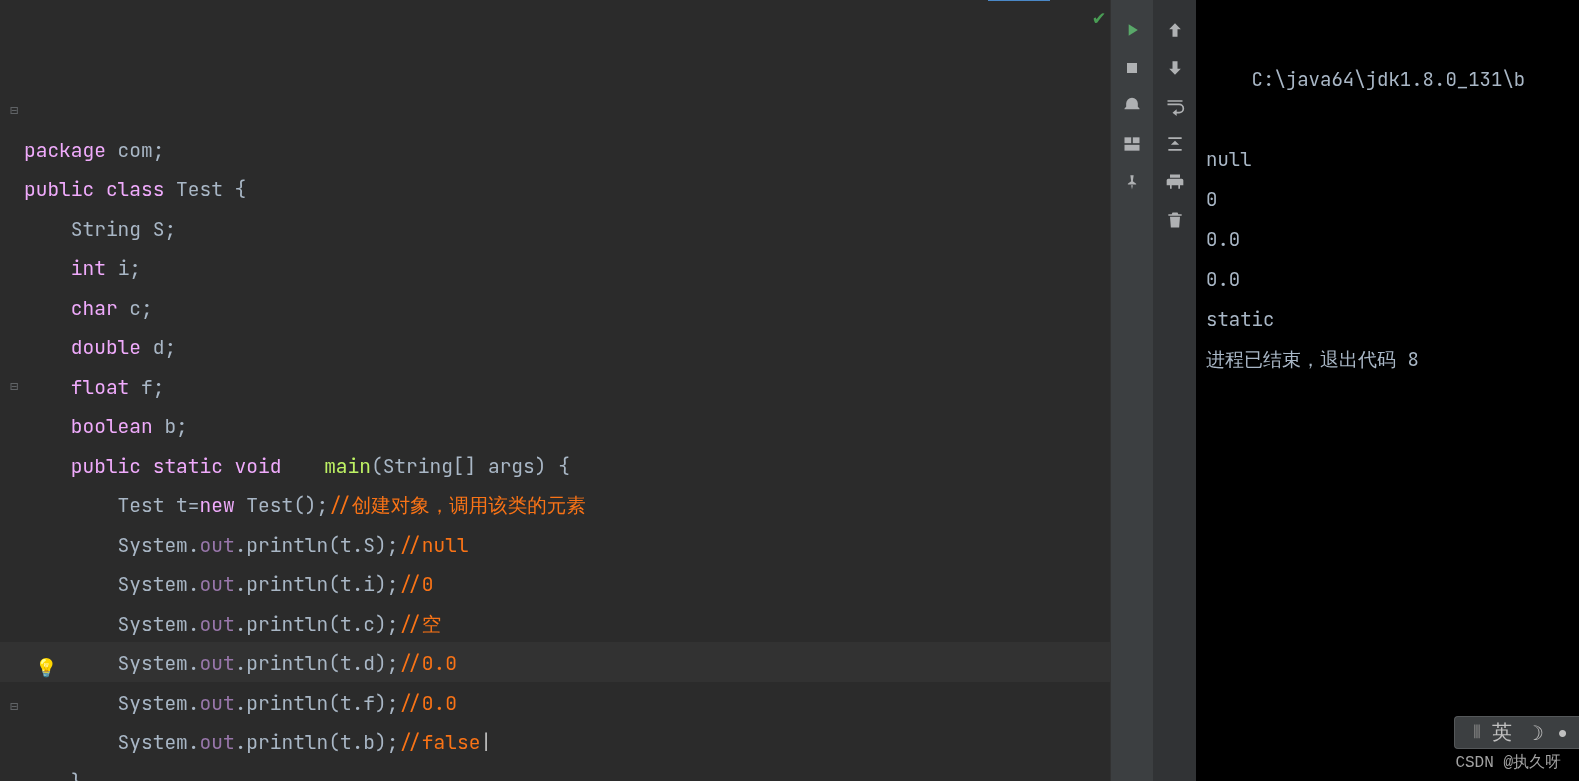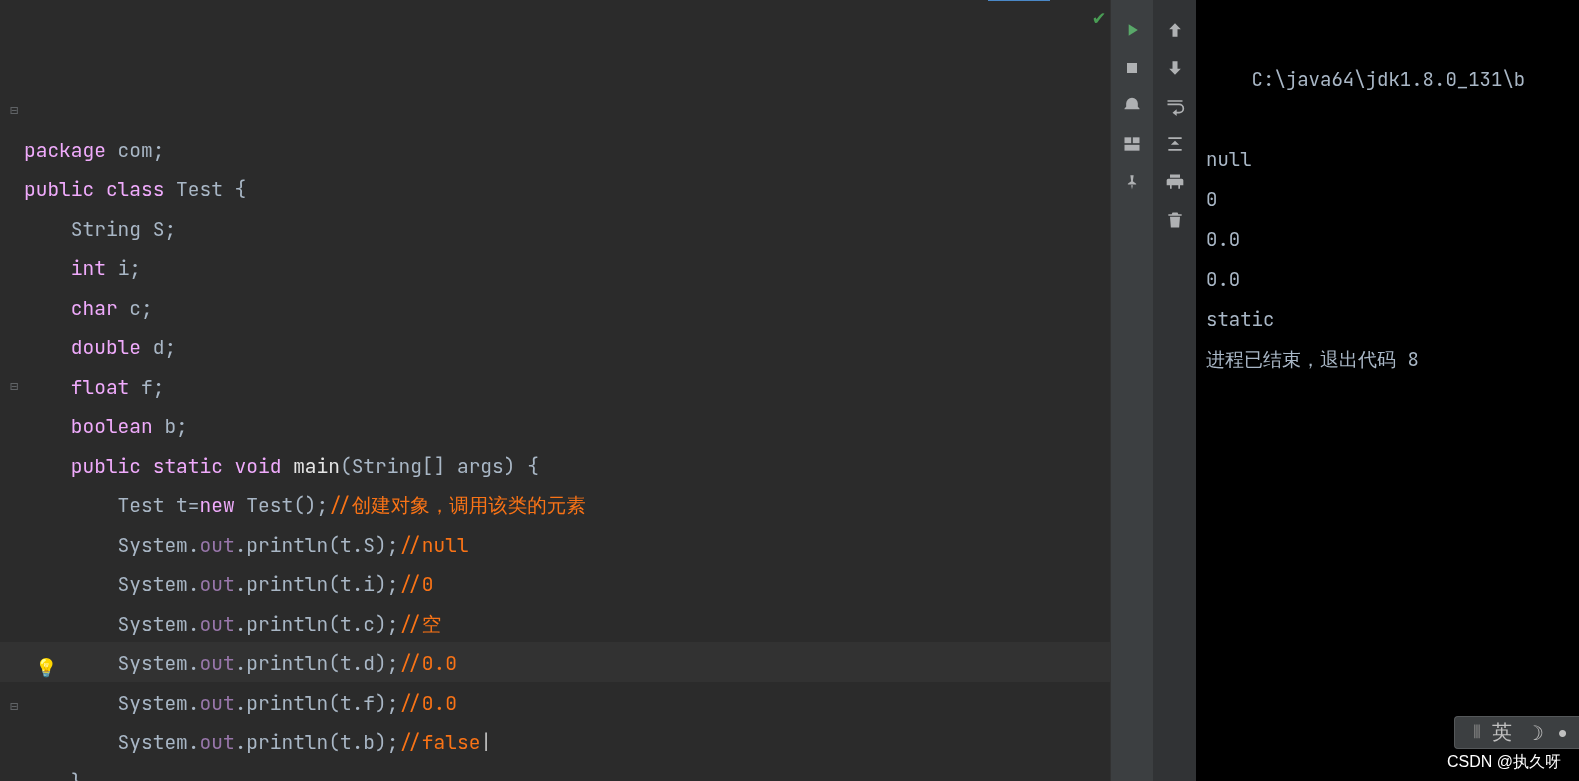--- a/index.html
+++ b/index.html
@@ -21,21 +21,21 @@
     position:absolute; left:8px; width:12px; height:12px;
     color:#606366; font-size:14px; line-height:12px; text-align:center; cursor:pointer;
   }
   .bulb {
     position:absolute; left:35px; width:16px; height:16px;
     color:#ffc800; font-size:18px; line-height:16px;
   }
   .code { padding:12px 0 0 24px; line-height:39.5px; font-size:19.5px; white-space:pre; position:relative; }
   .code .line { display:block; }
   .kw { color:#f0abfc; }
-  .fn { color:#e5e5e5; }
+  .fn { color:#bef264;margin-left:31px; }
   .com { color:#f97316; }
   .caret { color:#bbbbbb; }
   .Sname { color:#9876aa; font-style:normal;margin-top:24px; }
   .hl-line { position:absolute; left:0; right:0; height:40px; background:#323232; z-index:-1; }
 
   
   .ok-mark { position:absolute; right:5px; top:4px; color:#499c54; font-size:20px; }
   .top-bar-accent { position:absolute; right:60px; top:-3px; width:62px; height:4px; background:#4a88c7; }
 
   
@@ -47,21 +47,21 @@
   
   .tool-strip2 { width:43px; background:#313335; }
   .tool-strip2 .col { display:flex; flex-direction:column; align-items:center; padding-top:20px; gap:18px; }
   .tool-strip2 .ico { width:22px; height:20px; color:#afb1b3; cursor:pointer; display:flex; align-items:center; justify-content:center; font-size:18px; }
 
   
   .console { flex:1; background:#000000; padding:20px 10px 0 10px; font-size:19px; line-height:40px; color:#a9b7c6; white-space:pre; }
   .console .path { color:#a9b7c6; }
 
   
-  .watermark { position:absolute; right:18px; bottom:8px; font-size:16px; color:#ffffff; font-family:Liberation Sans, sans-serif; }
+  .watermark { position:absolute; right:18px; bottom:8px; font-size:16px; color:#a3a3a3; font-family:Liberation Mono, monospace; }
 
   
   .ime {
     position:absolute; right:0px; bottom:32px;
     display:flex; align-items:center; gap:14px;
     background:#3c3f41; padding:2px 12px 2px 18px;
     border:1px solid #55585a; border-right:none;
     font-family:"Microsoft YaHei",sans-serif;
     font-size:20px; color:#c0c0c0;
     border-top-left-radius:4px; border-bottom-left-radius:4px;

